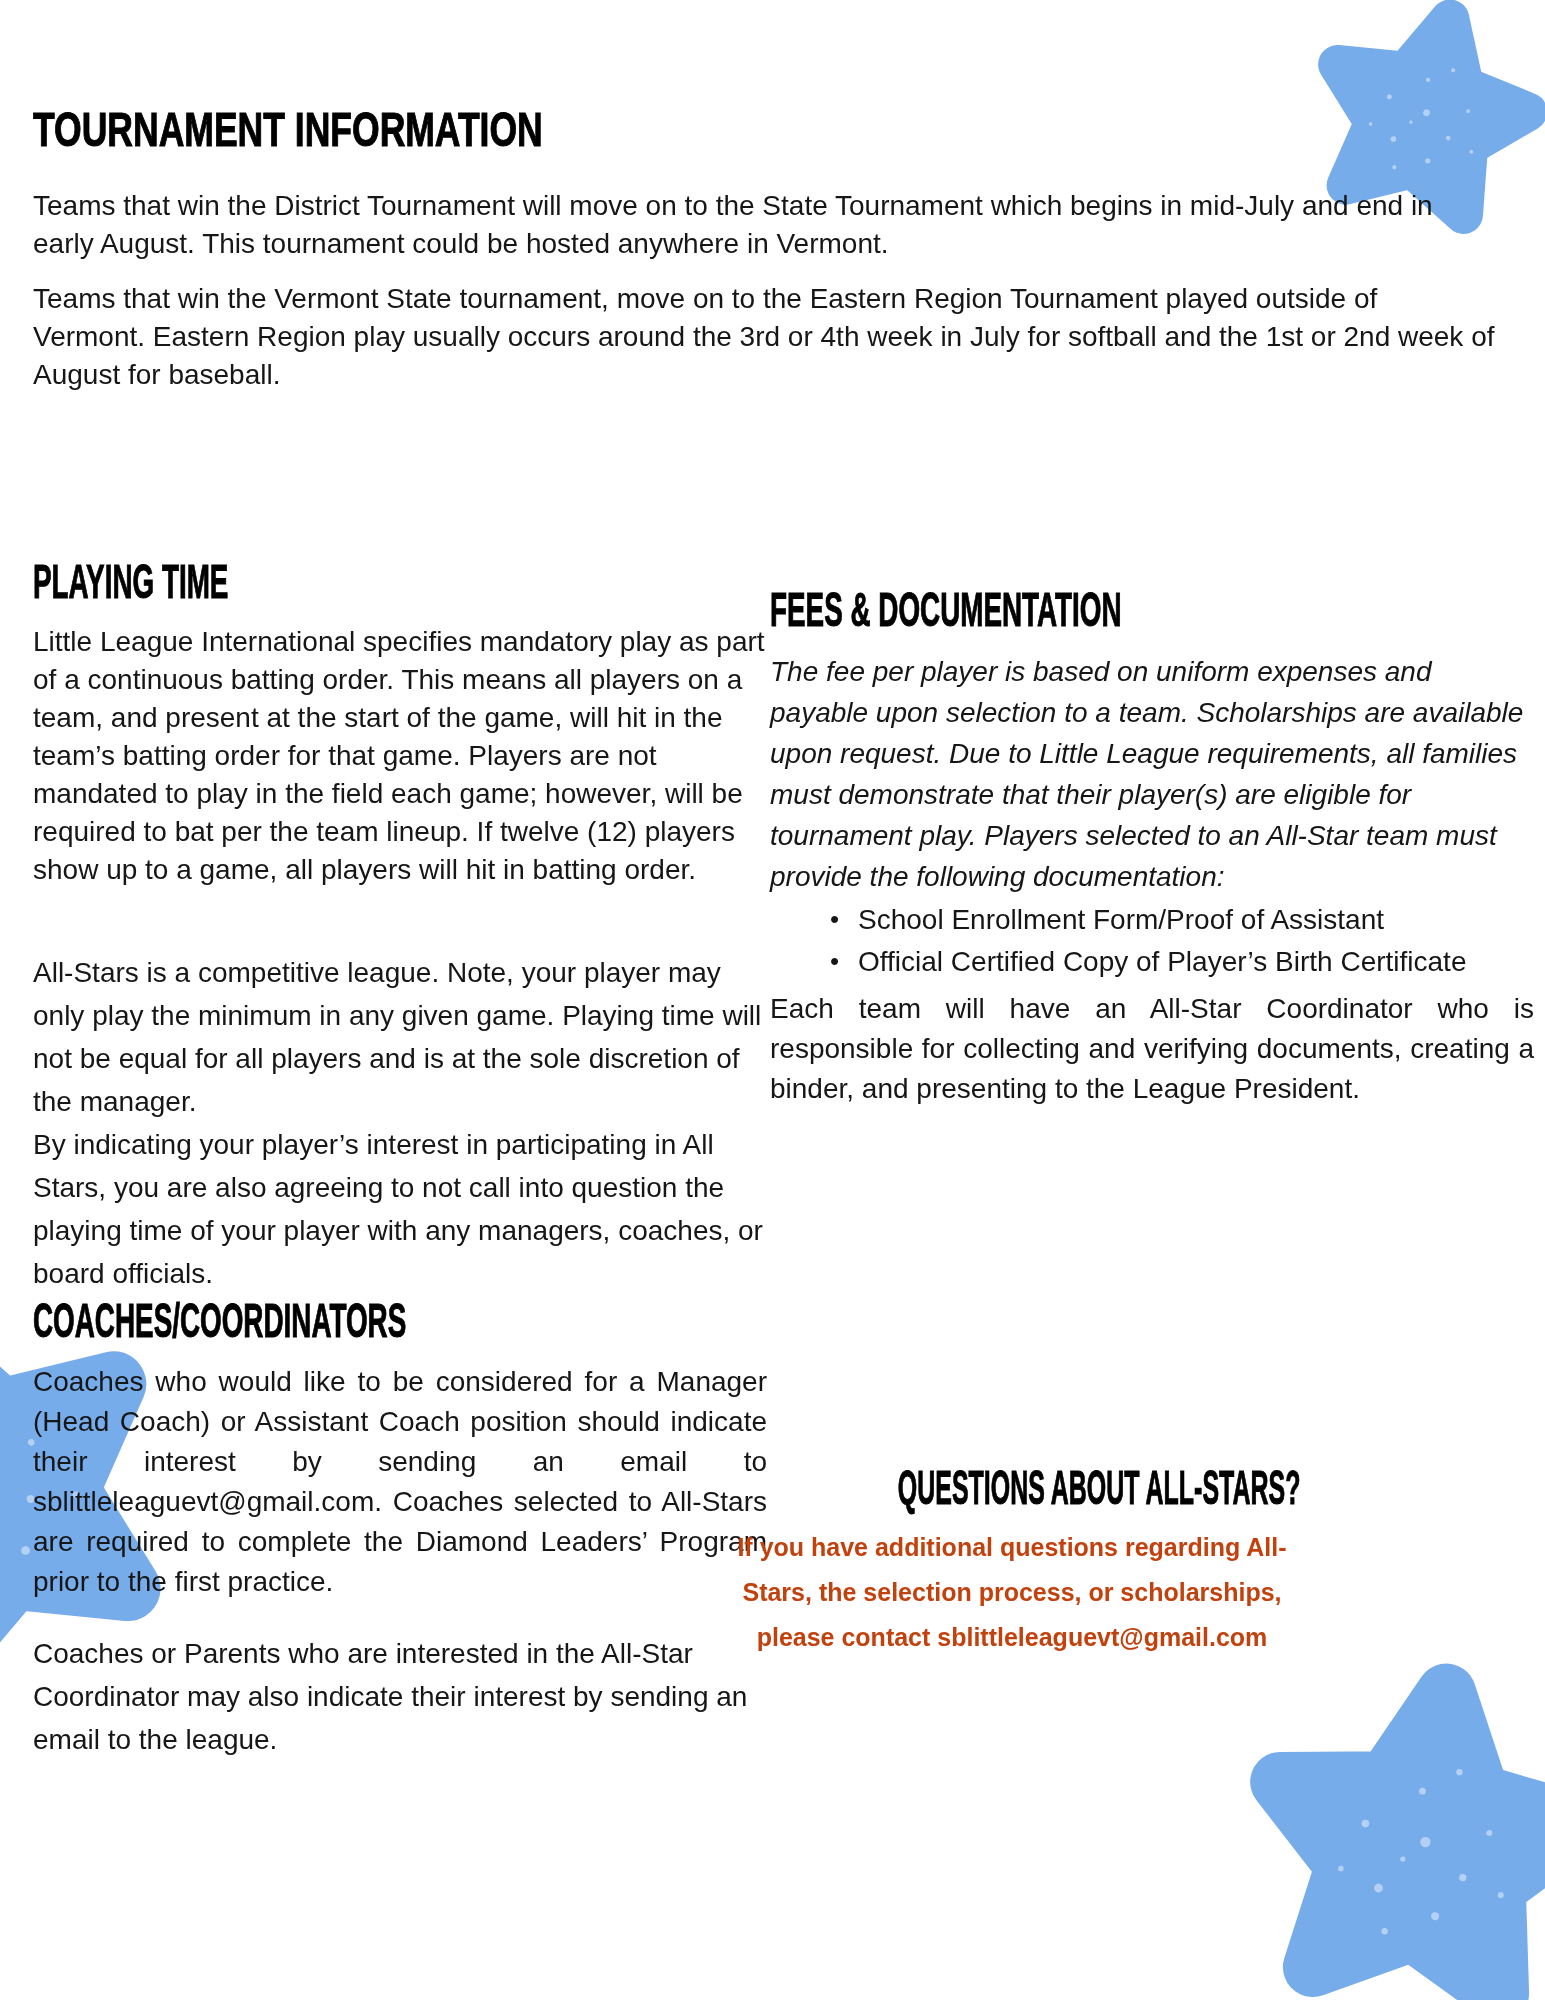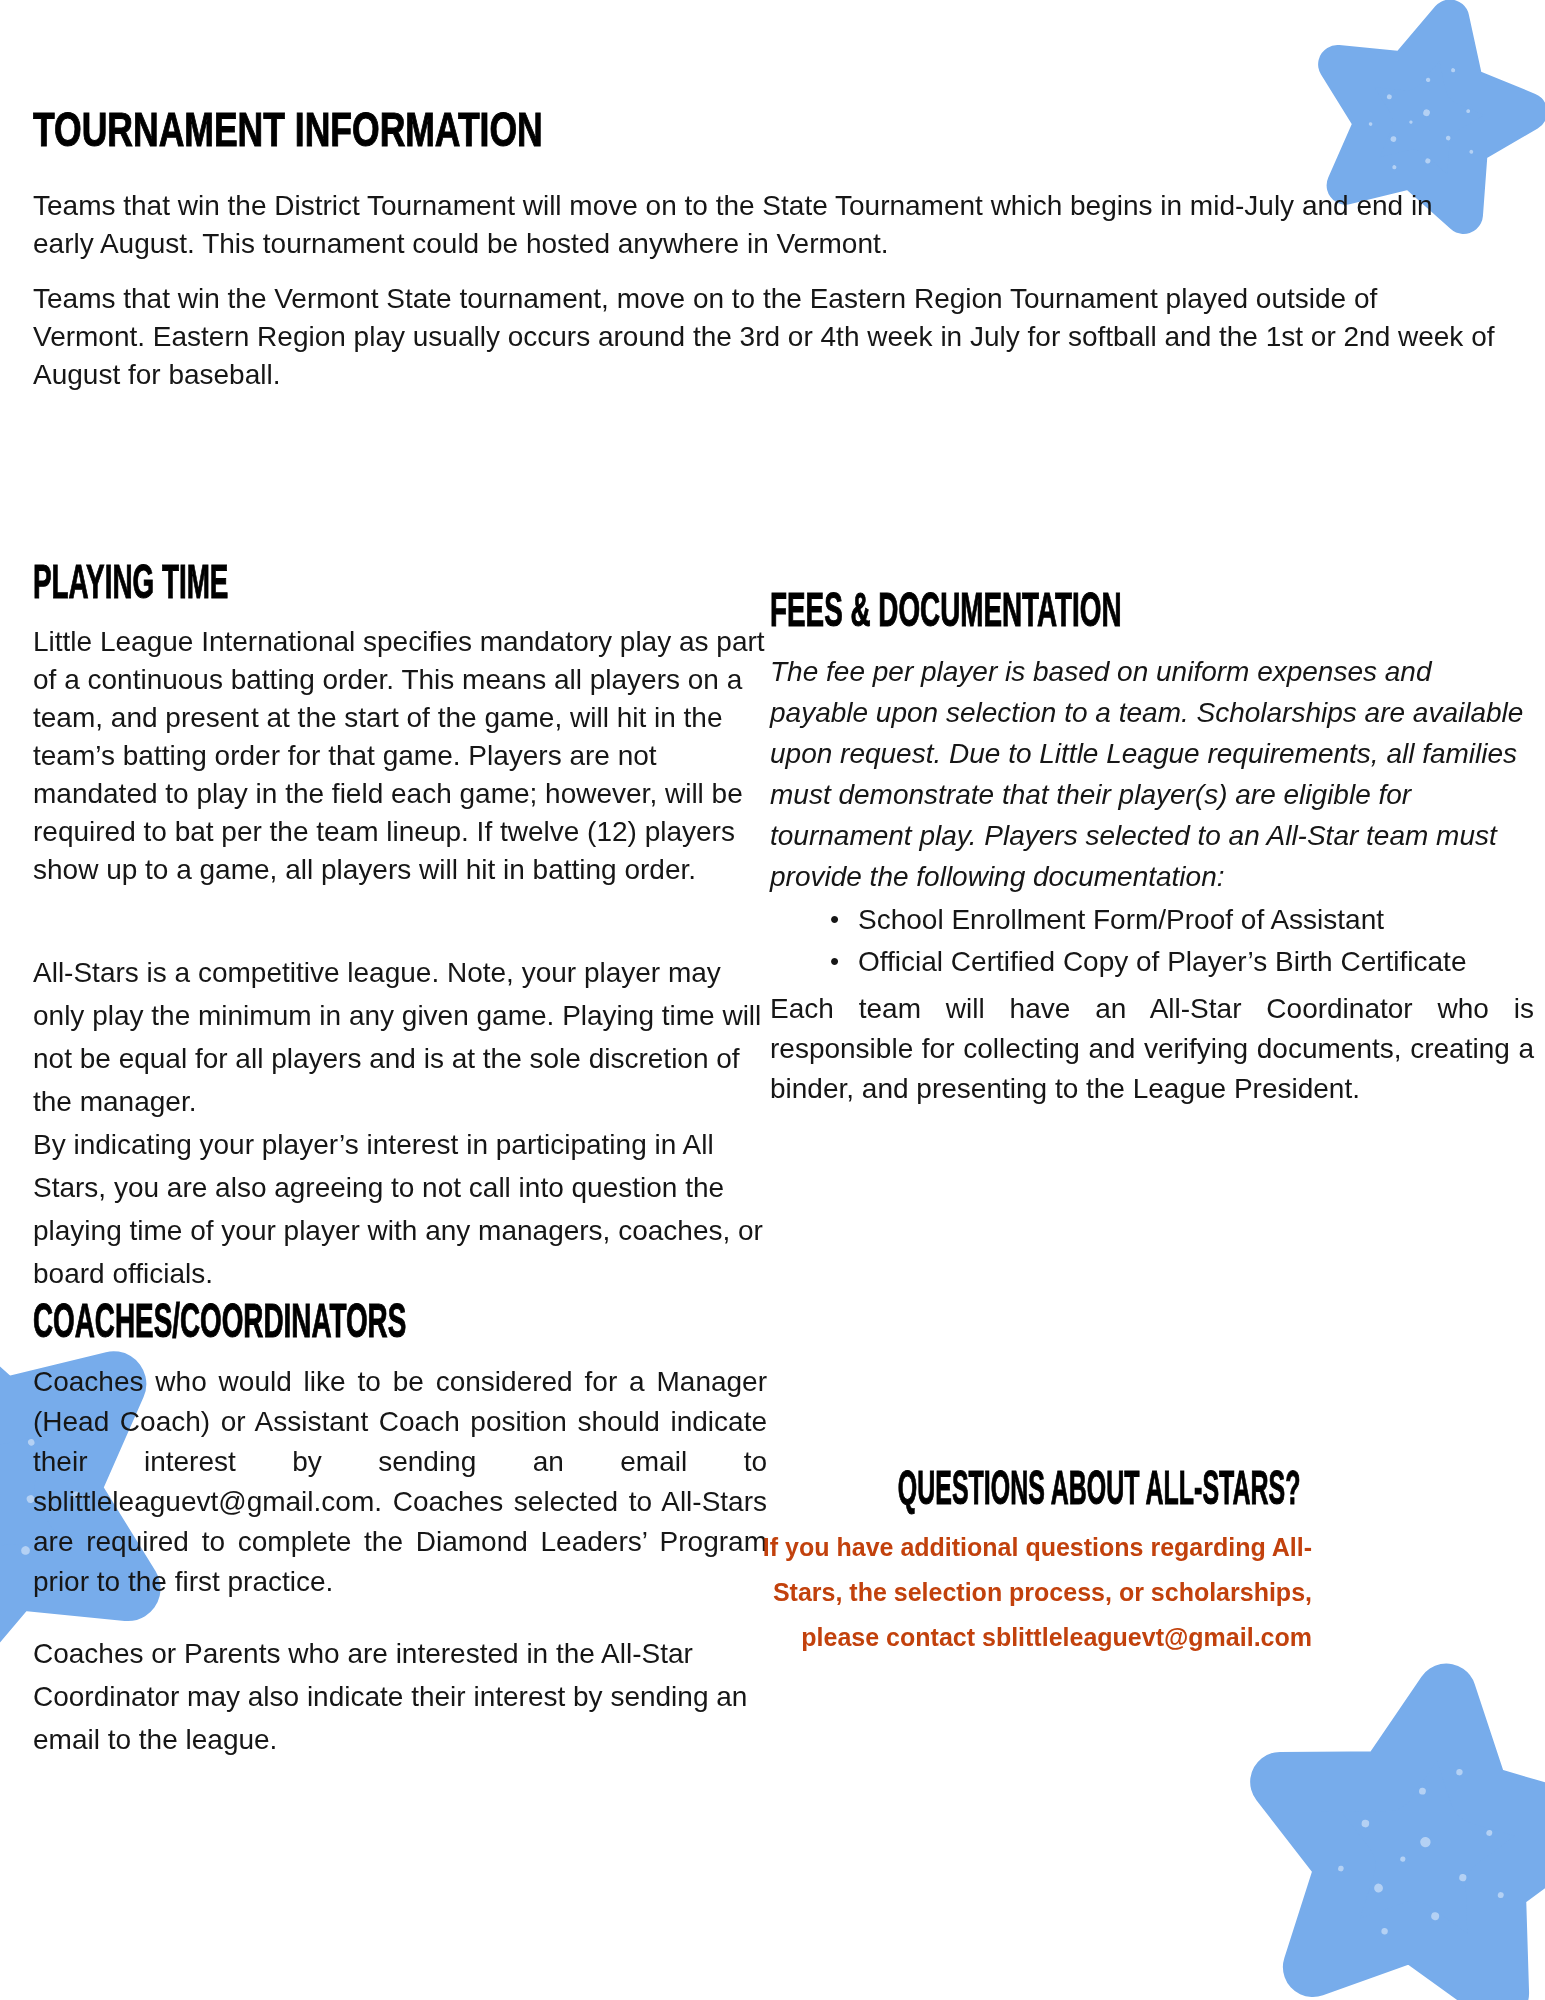--- a/index.html
+++ b/index.html
@@ -45,21 +45,21 @@
   .mb-12{margin-bottom:12px;}
   .p-coaches{line-height:40px;margin:0 0 30px 0;text-align:justify;}
   .p-coaches2{line-height:43px;margin:0;}
 
   ul.doc-list{margin:2px 0 6px 0;padding:0 0 0 60px;list-style:none;}
   ul.doc-list li{position:relative;padding-left:28px;line-height:42px;}
   ul.doc-list li::before{content:"•";position:absolute;left:0;top:-1px;font-size:26px;}
   .p-outro{margin-top:6px;}
 
   
-  .questions{position:absolute;left:712px;top:1462px;width:600px;text-align:right;}
+  .questions{position:absolute;left:712px;top:1462px;width:600px;text-align:center;}
   .questions p{
     margin:10px 0 0 0;font-weight:bold;font-size:25px;line-height:45px;color:#c2410c;
   }
 </style>
 </head>
 <body>
 
 <svg width="0" height="0" style="position:absolute">
   <defs>
     <symbol id="rounded-star" viewBox="0 0 200 200">

